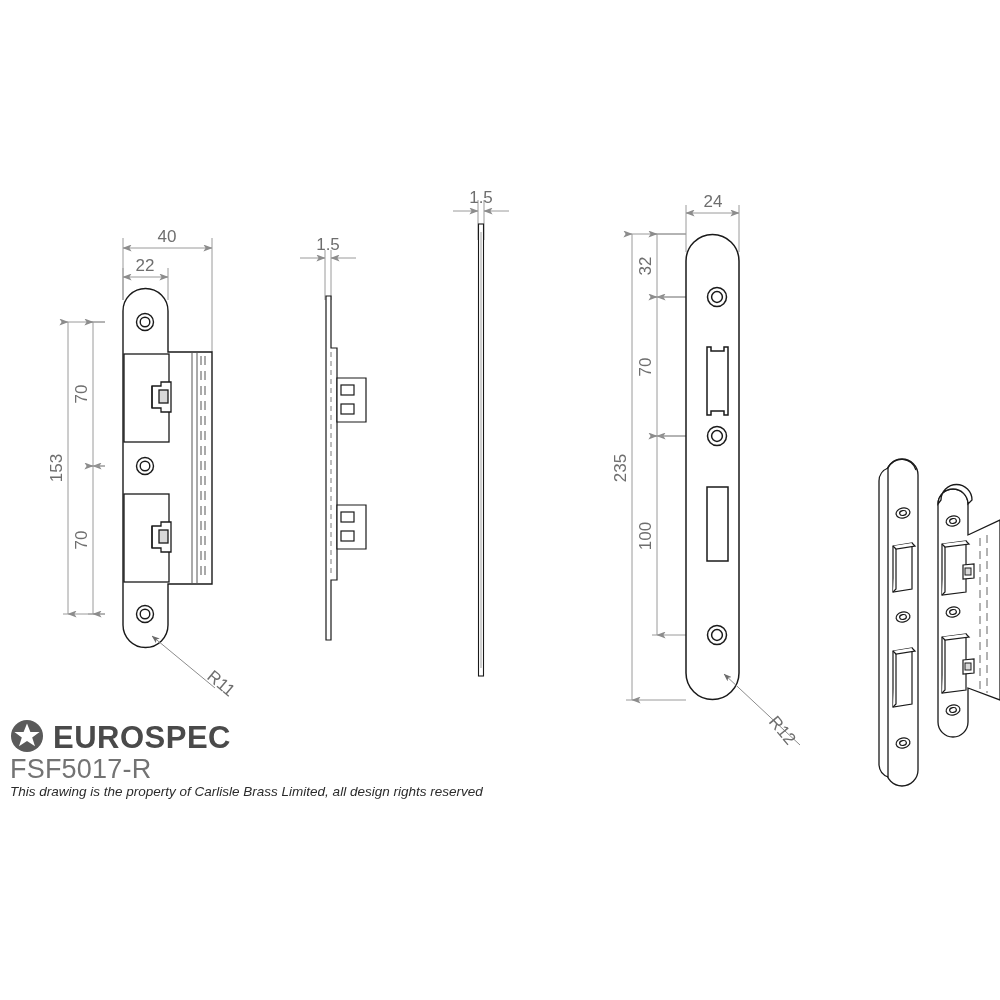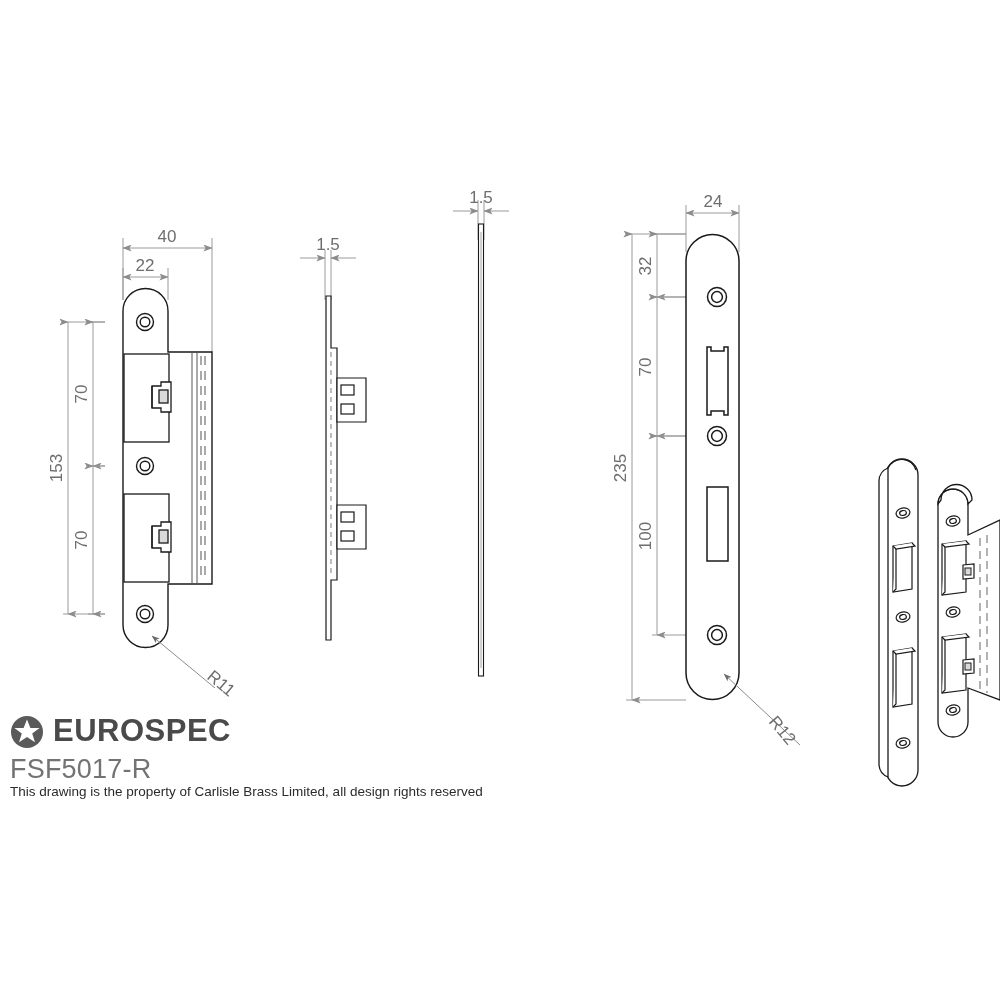--- a/index.html
+++ b/index.html
@@ -2,27 +2,27 @@
 <html><head>
 <meta charset="utf-8">
 <style>
   html,body{margin:0;padding:0;background:#ffffff;}
   body{width:1000px;height:1000px;position:relative;overflow:hidden;
        font-family:"Liberation Sans",sans-serif;color:#000;}
   #stage{position:absolute;left:0;top:0;width:1000px;height:1000px;}
   svg{display:block;}
   .ttl{font-family:"Liberation Sans",sans-serif;}
   #title-block{position:absolute;left:10px;top:715px;width:520px;}
-  #brand-row{display:flex;align-items:flex-start;gap:9px;height:38px;}
+  #brand-row{display:flex;align-items:flex-end;gap:9px;height:38px;}
   #brand-word{font-size:31px;font-weight:bold;letter-spacing:.5px;color:#4a4a4a;
               font-family:"Liberation Sans",sans-serif;line-height:1;}
   #part-no{font-size:27px;color:#737373;margin-top:2px;line-height:1.05;
            font-family:"Liberation Sans",sans-serif;letter-spacing:.2px;}
   #rights{font-size:13.5px;color:#2b2b2b;margin-top:1px;line-height:1.2;
-          font-family:"Liberation Sans",sans-serif;}
+          font-family:"Liberation Sans",sans-serif;font-style:italic;}
 </style>
 </head>
 <body>
 
 <div id="stage">
 
 <svg width="1000" height="1000" viewBox="0 0 1000 1000">
 
   <defs>
     <marker id="ar" markerWidth="9" markerHeight="7" refX="8.6" refY="3.5" orient="auto" markerUnits="userSpaceOnUse">

